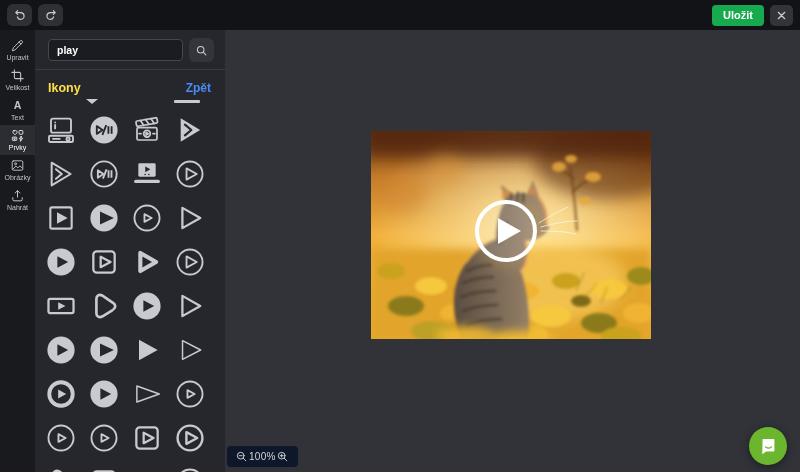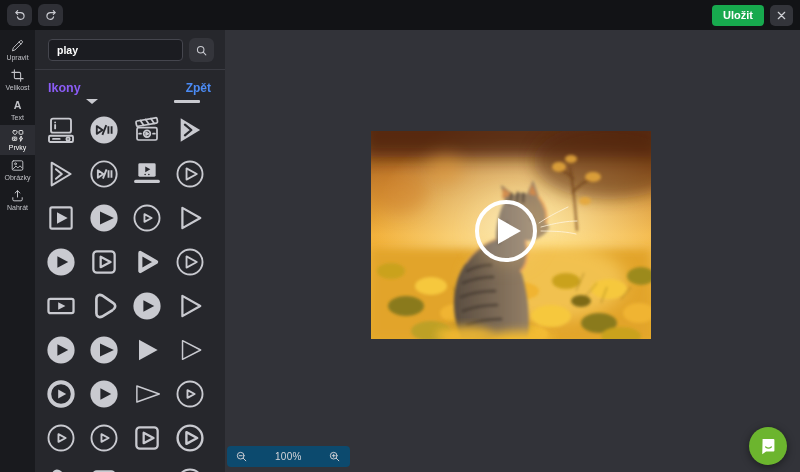--- a/index.html
+++ b/index.html
@@ -32,42 +32,42 @@
   .panel { position:absolute; left:35px; top:30px; width:190px; height:442px; background:#26272c;
            overflow:hidden; }
   .search-row { display:flex; gap:6px; padding:8px 11px 7px 13px; align-items:center; }
   .search-input { flex:1; height:22px; background:#1b1c21; border:1px solid #45464e; border-radius:4px;
                   color:#fff; font-size:10.5px; font-weight:bold; padding:0 8px; font-family:inherit; outline:none; min-width:0; }
   .search-btn { width:25px; height:24px; flex:none; border:none; border-radius:6px; background:#34353b;
                 color:#c9cad0; display:flex; align-items:center; justify-content:center; cursor:pointer; }
   .search-btn svg { width:13px; height:13px; }
   .divider { height:1px; background:#3a3b42; }
   .panel-header { display:flex; justify-content:space-between; align-items:baseline; padding:11px 14px 0 13px; }
-  .panel-title { color:#8b5cf6; font-size:12.5px; font-weight:bold; }
+  .panel-title { color:#fde047; font-size:12.5px; font-weight:bold; }
   .back-link { color:#4b8bf5; font-size:12px; font-weight:bold; text-decoration:none; cursor:pointer; }
   .partial-row { position:relative; height:13px; }
   .p-tri { position:absolute; left:51px; top:4px; width:0; height:0;
            border-left:6px solid transparent; border-right:6px solid transparent; border-top:5px solid #c9cad0; }
   .p-line { position:absolute; left:139px; top:5px; width:26px; height:2.5px; background:#c9cad0; border-radius:1px; }
   .icon-grid { display:grid; grid-template-columns:repeat(4,1fr); padding:0 14px 0 4px; }
   .cell { height:44px; display:flex; align-items:center; justify-content:center; cursor:pointer; }
   .gi { width:32px; height:32px; color:#c9cad0; }
 
   
   .canvas { position:absolute; left:225px; top:30px; width:575px; height:442px; background:#323339; }
   .artboard { position:absolute; left:146px; top:101px; width:280px; height:208px; cursor:pointer; }
   .artboard > svg { display:block; width:280px; height:208px; }
   .play-overlay { position:absolute; left:104px; top:69px; width:62px; height:62px; border-radius:50%;
                   border:4px solid #fff; background:rgba(255,255,255,.14);
                   display:flex; align-items:center; justify-content:center;
                   box-shadow:0 0 22px rgba(255,210,130,.35); }
   .play-overlay svg { width:34px; height:34px; margin-left:4px; }
 
   .zoom-bar { position:absolute; left:2px; bottom:5px; height:21px; padding:0 8px; border-radius:4px;
-              background:#0c4a6e; display:flex; align-items:center; gap:26px; color:#d5d6da; }
+              background:#0f172a; display:flex; align-items:center; gap:0; color:#d5d6da; }
   .zoom-bar button { border:none; background:none; color:#cfd0d5; width:14px; height:14px; padding:0; cursor:pointer; }
   .zoom-bar svg { width:13px; height:13px; display:block; }
   .zoom-level { font-size:10px; letter-spacing:.3px; }
 
   .chat-btn { position:absolute; right:13px; bottom:7px; width:38px; height:38px; border:none; border-radius:50%;
               background:#6cb52e; display:flex; align-items:center; justify-content:center; cursor:pointer;
               box-shadow:0 2px 8px rgba(0,0,0,.45); }
   .chat-btn svg { width:20px; height:20px; }
 
   .defs-hidden { position:absolute; width:0; height:0; overflow:hidden; }

